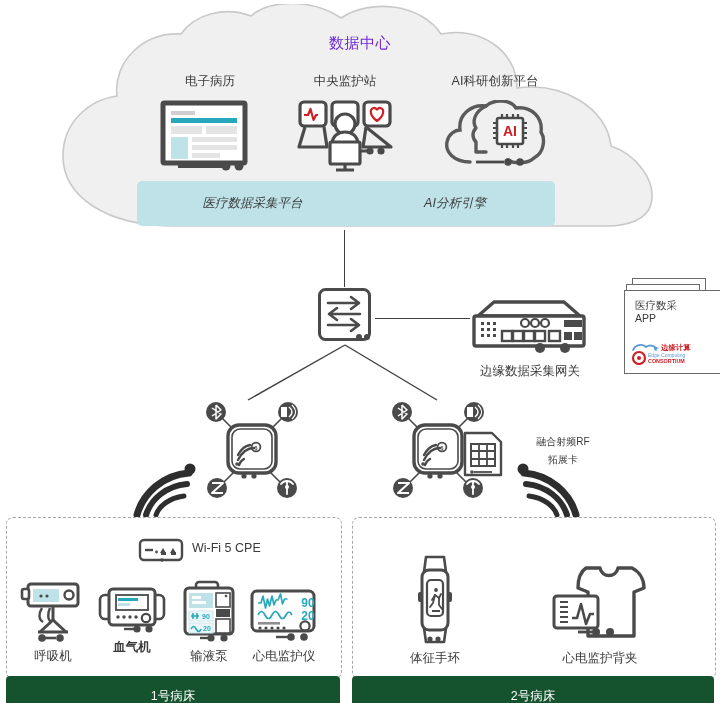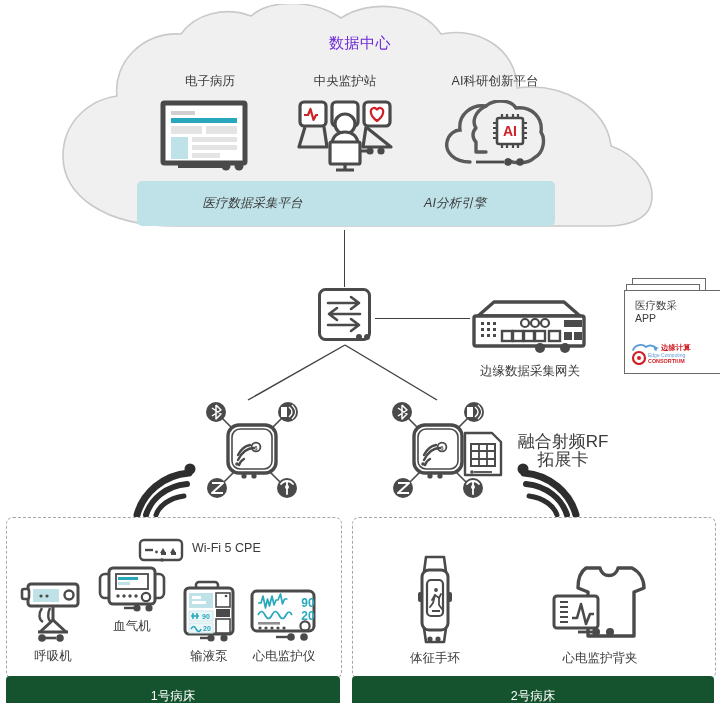--- a/index.html
+++ b/index.html
@@ -40,21 +40,21 @@
   #app-mid{left:6px;top:8px;width:72px;height:82px;}
   #app-back{left:12px;top:2px;width:72px;height:82px;}
   #app-title{position:absolute;left:10px;top:8px;width:58px;font-size:10.5px;line-height:13px;color:#3a3a3a;}
   #app-logo{position:absolute;left:5px;top:48px;width:64px;height:26px;}
   
   .cpe-group{position:absolute;width:120px;height:110px;}
   #cpe1{left:192px;top:392px;}
   #cpe2{left:378px;top:392px;}
   
   #rfcard-icon{left:462px;top:430px;width:42px;height:48px;}
-  #lbl-rfcard{left:508px;top:433px;width:110px;font-size:17px;line-height:18px;color:#3a3a3a;text-align:center;}
+  #lbl-rfcard{left:508px;top:433px;width:110px;font-size:10px;line-height:18px;color:#3a3a3a;text-align:center;}
   
   #waves-left{left:133px;top:463px;width:68px;height:56px;}
   #waves-right{left:512px;top:463px;width:68px;height:56px;}
   
   .bed-panel{position:absolute;border:1.4px dashed #a6a6a6;border-radius:7px;background:#fff;}
   #bed1-panel{left:6px;top:517px;width:334px;height:160px;}
   #bed2-panel{left:352px;top:517px;width:362px;height:160px;}
   .bed-bar{
     position:absolute;height:40px;background:#14532d;border-radius:4px;
     display:flex;align-items:center;justify-content:center;
@@ -63,21 +63,21 @@
   #bed1-bar{left:6px;top:676px;width:334px;}
   #bed2-bar{left:352px;top:676px;width:362px;}
   
   #cpe-wifi6-icon{left:138px;top:538px;width:46px;height:24px;}
   #lbl-wifi6{left:192px;top:541px;font-size:12.5px;color:#3a3a3a;white-space:nowrap;}
   
   .device{position:absolute;width:78px;text-align:center;}
   .device .dev-art{height:66px;display:flex;align-items:flex-end;justify-content:center;}
   .device .dev-label{font-size:12.5px;color:#3a3a3a;margin-top:4px;white-space:nowrap;}
   #dev-vent{left:14px;top:578px;}
-  #dev-bga{left:93px;top:548px;}
+  #dev-bga{left:93px;top:569px;font-weight:bold;}
   #dev-pump{left:170px;top:578px;}
   #dev-ecg{left:245px;top:578px;}
   #dev-band{left:390px;top:560px;width:90px;}
   #dev-vest{left:545px;top:560px;width:110px;}
   #dev-band .dev-art,#dev-vest .dev-art{height:86px;}
 </style>
 </head>
 <body>
 
 <svg id="cloud-shape" class="abs" viewBox="0 0 610 226">

